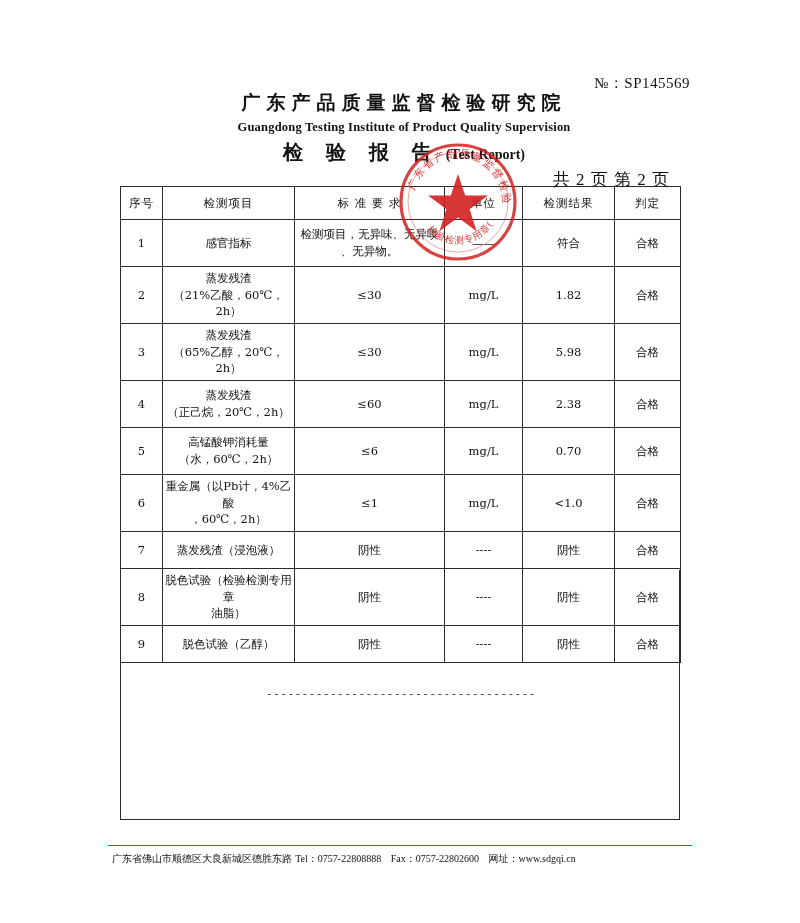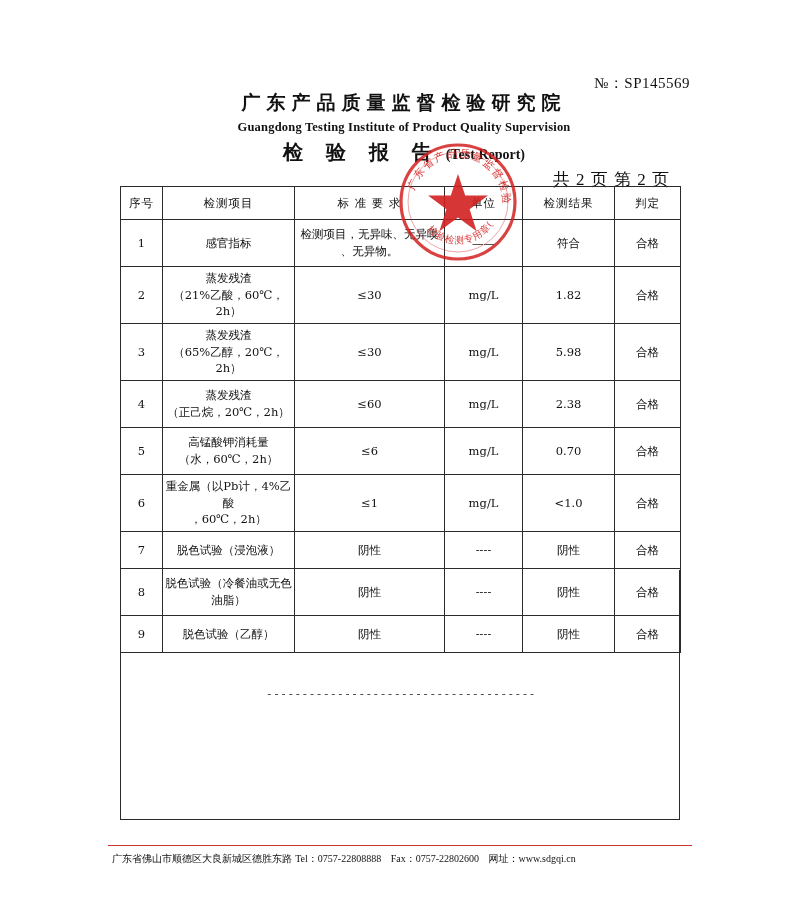--- a/index.html
+++ b/index.html
@@ -298,32 +298,32 @@
         </td>
         <td class="num">≤1</td>
         <td class="unit">mg/L</td>
         <td class="num">&lt;1.0</td>
         <td>合格</td>
       </tr>
 
       <tr class="row-h1s">
         <td class="cell-no">7</td>
         <td>
-          <span>脱色试验（浸泡液）</span>
+          <span>蒸发残渣（浸泡液）</span>
         </td>
         <td>阴性</td>
         <td class="unit">----</td>
         <td>阴性</td>
         <td>合格</td>
       </tr>
 
       <tr class="row-h2">
         <td class="cell-no">8</td>
         <td>
-          <span class="sub">脱色试验（冷餐油或无色</span>
+          <span class="sub">脱色试验（检验检测专用章</span>
           <span class="sub">油脂）</span>
         </td>
         <td>阴性</td>
         <td class="unit">----</td>
         <td>阴性</td>
         <td>合格</td>
       </tr>
 
       <tr class="row-h1s">
         <td class="cell-no">9</td>

